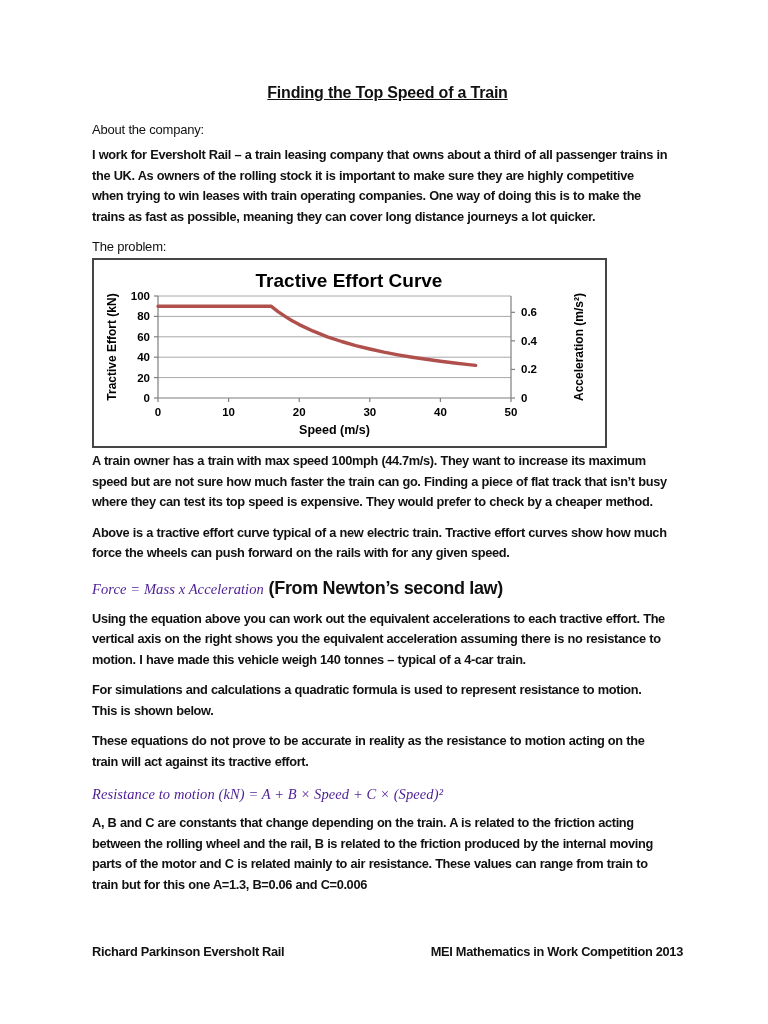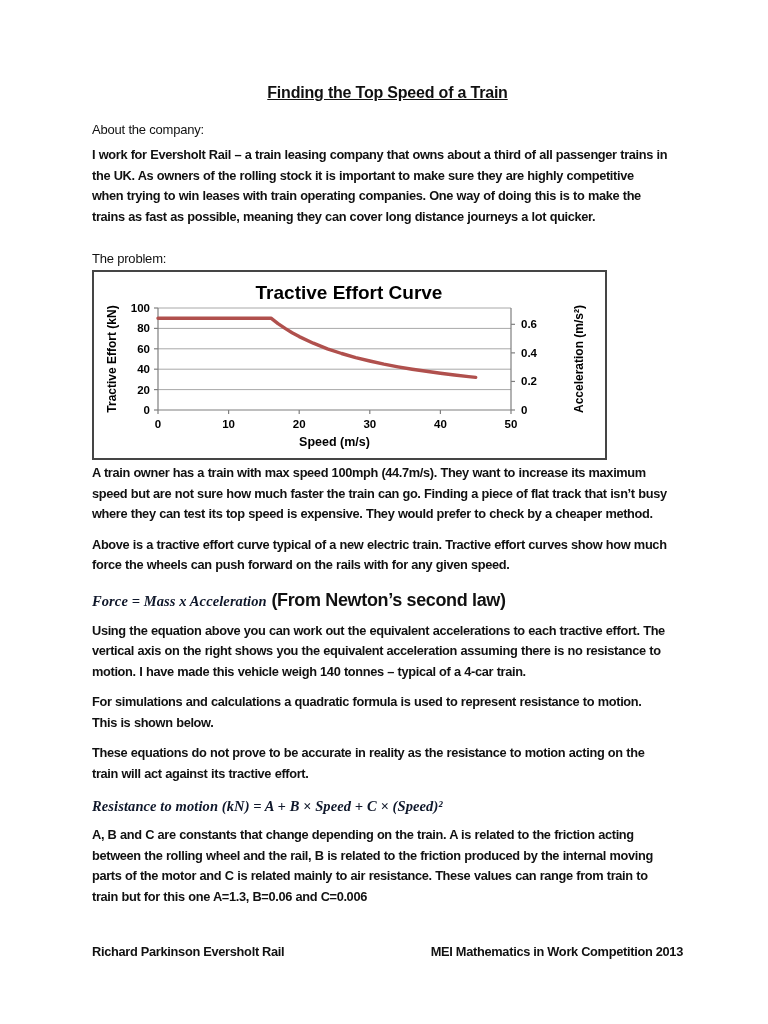--- a/index.html
+++ b/index.html
@@ -7,34 +7,34 @@
     width:768px;height:1024px;background:#ffffff;position:relative;overflow:hidden;
     font-family:"Liberation Sans",sans-serif;color:#111111;
     -webkit-font-smoothing:antialiased;
   }
   .doc{position:absolute;left:92px;top:0;width:591px;}
   .title{
     text-align:center;font-size:16px;font-weight:bold;text-decoration:underline;
     margin:84px 0 18px 0;letter-spacing:-0.2px;
   }
   .heading{font-size:13px;font-weight:normal;margin:20px 0 0 0;letter-spacing:-0.2px;}
-  .heading.problem{margin-top:24px;}
+  .heading.problem{margin-top:12px;}
   p.body{
     font-size:12.8px;font-weight:bold;line-height:20.5px;margin:10px 15px 0 0;
     letter-spacing:-0.35px;word-spacing:0.3px;
   }
   p.first{margin-top:8px;}
   .figure{
     margin-top:4px;width:511px;height:186px;border:2px solid #454545;background:#ffffff;
   }
   .figure svg{display:block;}
   .formula{margin:14px 0 0 0;font-size:14.5px;white-space:nowrap;}
   .formula .math{
     font-family:"Liberation Serif","DejaVu Serif",serif;font-style:italic;
-    font-weight:bold;letter-spacing:0.1px;color:#0f172a;
+    font-weight:normal;letter-spacing:0.1px;color:#4c1d95;
   }
   .formula .note{font-size:18px;font-weight:bold;letter-spacing:-0.35px;}
   .footer{
     position:absolute;left:92px;top:944px;width:591px;display:flex;
     justify-content:space-between;font-size:12.8px;font-weight:bold;letter-spacing:-0.3px;text-align:center;
   }
 </style>
 </head>
 <body>
 

